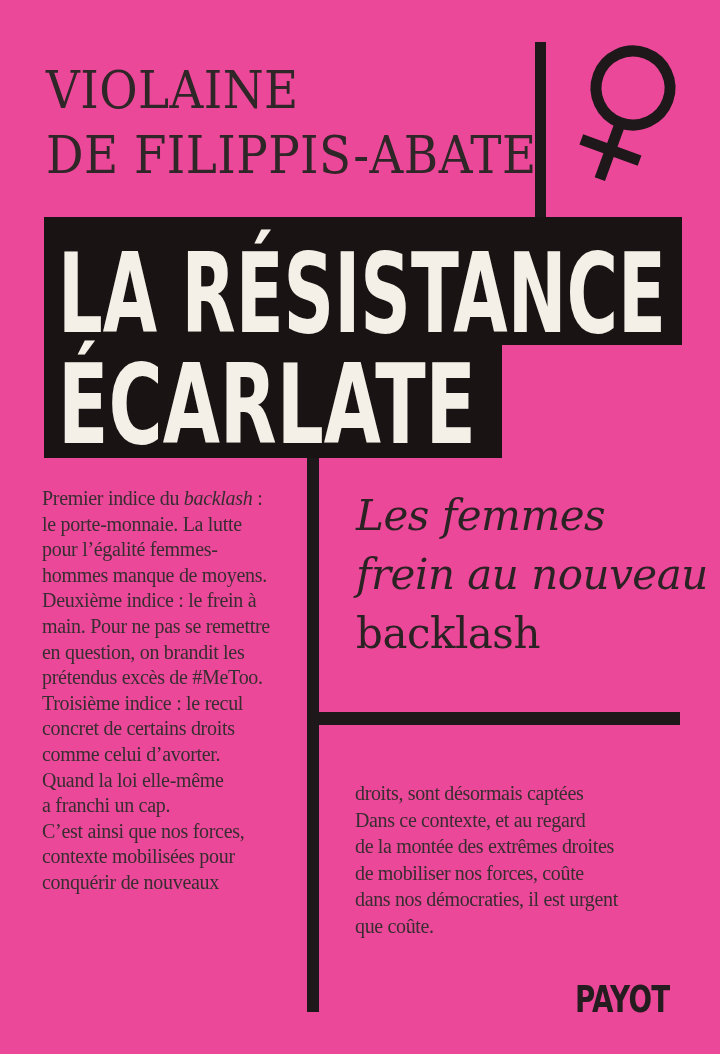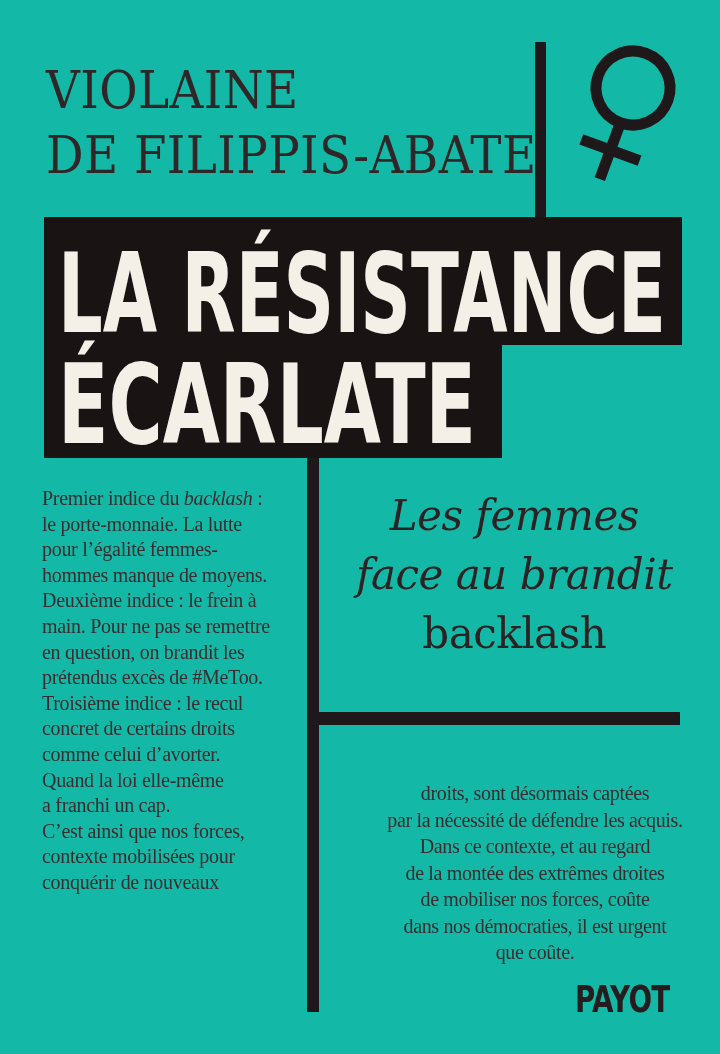--- a/index.html
+++ b/index.html
@@ -1,18 +1,18 @@
 <!DOCTYPE html>
 <html><head>
 <meta charset="utf-8">
 <style>
   html,body{margin:0;padding:0;background:#444;}
   .cover{
     position:relative;width:720px;height:1054px;margin:0 auto;
-    background:#14b8a6;overflow:hidden;
+    background:#ec4899;overflow:hidden;
     font-family:"Liberation Serif", serif;
   }
   
   .author{
     position:absolute;left:46px;top:58px;
     font-family:"DejaVu Serif","Liberation Serif",serif;
     font-size:52px;line-height:65px;color:#2f2628;
     transform:scaleX(0.9);transform-origin:left top;
     letter-spacing:0.5px;white-space:nowrap;
   }
@@ -28,33 +28,33 @@
     font-weight:bold;font-size:110px;
   }
   
   .vline{position:absolute;left:307px;top:458px;width:12px;height:554px;background:#1f181a;}
   .hline{position:absolute;left:307px;top:712px;width:373px;height:13px;background:#1f181a;}
   
   .subtitle{
     position:absolute;left:356px;top:486px;
     font-family:"DejaVu Serif","Liberation Serif",serif;
     font-size:42px;line-height:59px;color:#2b2224;
-    letter-spacing:-0.5px;white-space:nowrap;text-align:center;
+    letter-spacing:-0.5px;white-space:nowrap;
   }
   .subtitle i{font-style:italic;}
   
   .leftcol{
     position:absolute;left:42px;top:486px;width:280px;
     font-size:20px;line-height:25.6px;color:#382d30;
     letter-spacing:-0.3px;white-space:nowrap;
   }
   .rightcol{
     position:absolute;left:355px;top:780px;width:360px;
     font-size:20px;line-height:26.5px;color:#382d30;
-    letter-spacing:-0.35px;white-space:nowrap;text-align:center;
+    letter-spacing:-0.35px;white-space:nowrap;
   }
   .leftcol i,.rightcol i{font-style:italic;}
   
   .publisher{
     position:absolute;left:575px;top:981px;
     font-family:"DejaVu Sans","Liberation Sans",sans-serif;
     font-weight:bold;font-size:37px;line-height:1.05;color:#241c1e;
     letter-spacing:-1px;transform:scaleX(0.75);transform-origin:left top;
     white-space:nowrap;
   }
@@ -103,27 +103,26 @@
       <div class="ln">comme celui d’avorter.</div>
       <div class="ln">Quand la loi elle-même</div>
       <div class="ln">a franchi un cap.</div>
       <div class="ln">C’est ainsi que nos forces,</div>
       <div class="ln">contexte mobilisées pour</div>
       <div class="ln">conquérir de nouveaux</div>
     </div>
 
   <div class="subtitle">
       <div class="ln"><i>Les femmes</i></div>
-      <div class="ln"><i>face au brandit</i></div>
+      <div class="ln"><i>frein au nouveau</i></div>
       <div class="ln">backlash</div>
     </div>
 
   <div class="rightcol">
       <div class="ln">droits, sont désormais captées</div>
-      <div class="ln">par la nécessité de défendre les acquis.</div>
       <div class="ln">Dans ce contexte, et au regard</div>
       <div class="ln">de la montée des extrêmes droites</div>
       <div class="ln">de mobiliser nos forces, coûte</div>
       <div class="ln">dans nos démocraties, il est urgent</div>
       <div class="ln">que coûte.</div>
     </div>
 
   <div class="publisher">PAYOT</div>
 
 </div>

